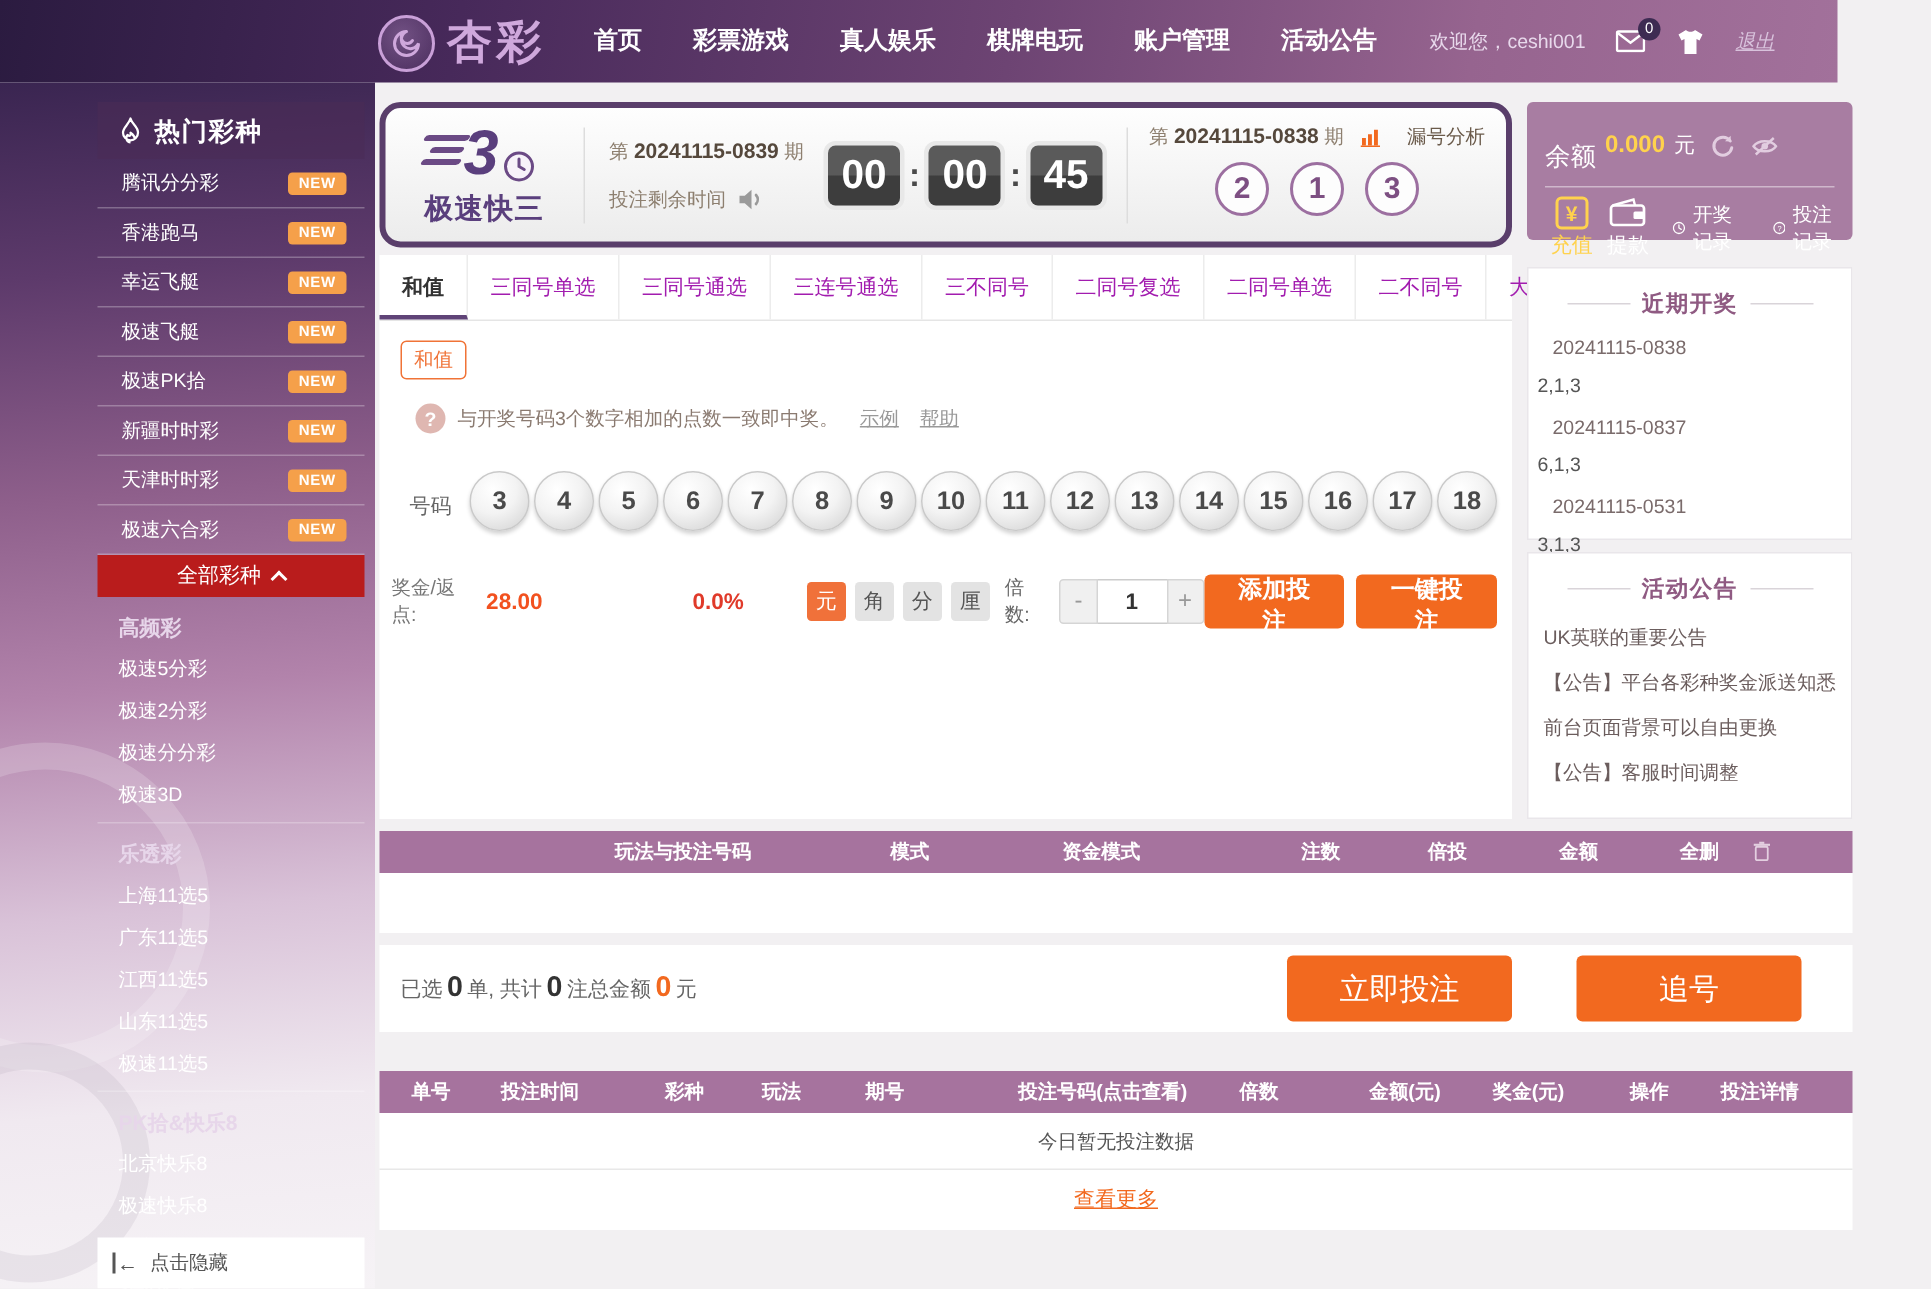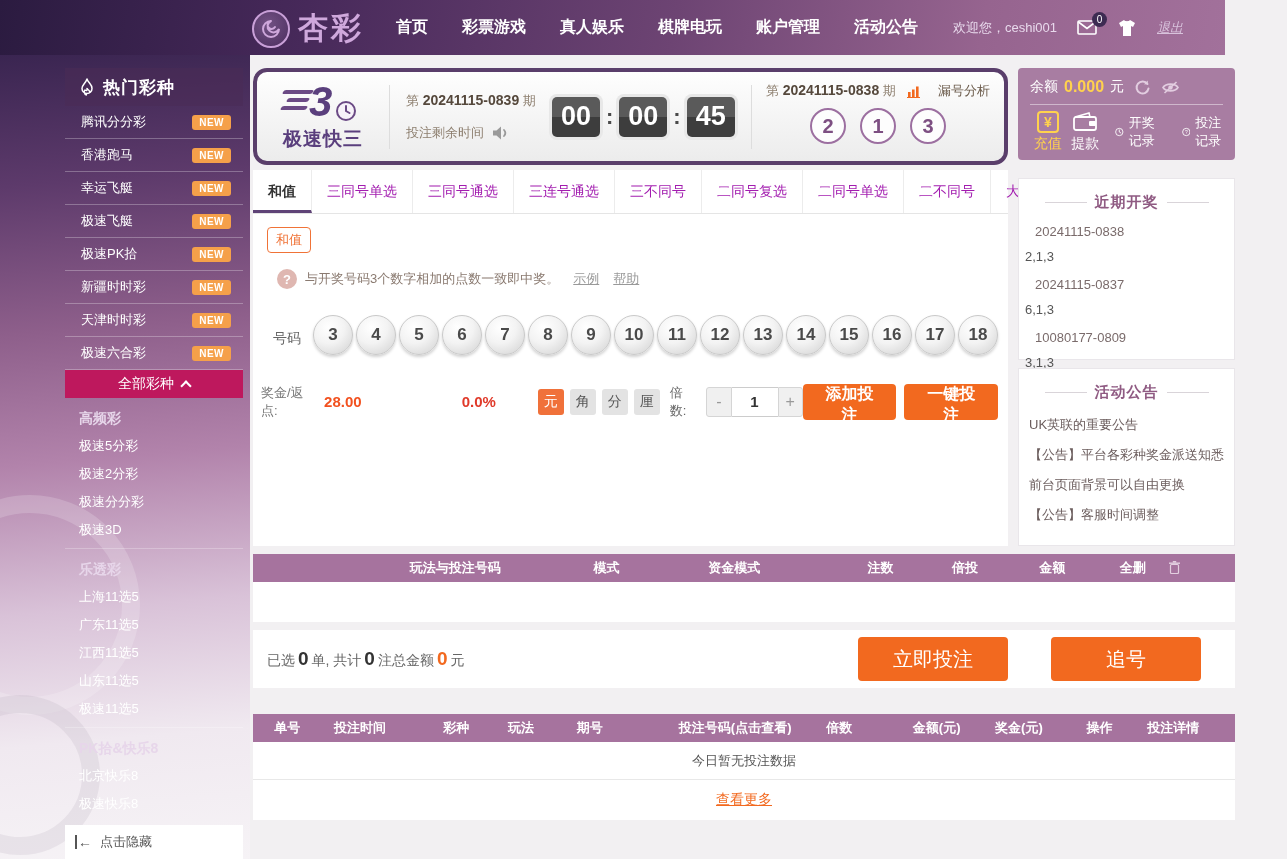--- a/index.html
+++ b/index.html
@@ -33,21 +33,21 @@
   
   #sidebar { position:absolute; left:65px; top:68px; width:178px; color:#fff; }
   #hot-header { height:38px; background:rgba(74,43,86,.55); display:flex; align-items:center; padding-left:14px;
     font-size:17px; font-weight:bold; letter-spacing:1px; }
   #hot-header svg { margin-right:8px; }
   .hot-item { height:33px; display:flex; align-items:center; justify-content:space-between;
     padding:0 12px 0 16px; border-bottom:1px solid rgba(255,255,255,.28); cursor:pointer; }
   .hot-item .lbl { font-size:13px; }
   .badge-new { background:#f5a04a; color:#fff; font-size:10px; font-weight:bold;
     padding:2px 7px; border-radius:3px; letter-spacing:.5px; }
-  #all-band { height:28px; background:#be185d; display:flex; align-items:center; justify-content:center;
+  #all-band { height:28px; background:#b91c1c; display:flex; align-items:center; justify-content:center;
     gap:8px; font-size:14px; cursor:pointer; }
   .chev-up { width:8px; height:8px; border-left:2px solid #fff; border-top:2px solid #fff;
     transform:rotate(45deg); margin-top:4px; }
   .group { padding:8px 0 4px 0; border-bottom:1px solid rgba(255,255,255,.25); }
   .group:last-of-type { border-bottom:none; }
   .group-title { font-size:14px; font-weight:bold; color:#e7d6ea; padding:4px 0 4px 14px; }
   .group-links { display:flex; flex-wrap:wrap;flex-direction:column; }
   .glink { width:50%; font-size:13px; color:#fff; padding:5px 0 5px 14px; cursor:pointer; white-space:nowrap; }
   #hide-bar { position:absolute; left:65px; top:825px; width:178px; height:34px; background:#fff;
     color:#555; font-size:13px; display:flex; align-items:center; padding-left:10px; gap:8px; cursor:pointer; }
@@ -141,21 +141,21 @@
     border-bottom:1px solid #e8e8e8; display:flex; align-items:center; justify-content:center;
     font-size:13px; color:#555; }
   #hist-foot { position:absolute; left:253px; top:780px; width:982px; height:40px; background:#fff;
     display:flex; align-items:center; justify-content:center; }
   #more-link { color:#f2691f; font-size:14px; text-decoration:underline; cursor:pointer; }
 
   
   #wallet { position:absolute; left:1018px; top:68px; width:217px; height:92px; background:#a87da2;
     border-radius:4px; color:#fff; }
   #wallet-top { display:flex; align-items:center; padding:10px 12px 8px 12px; gap:4px; }
-  #balance-lbl { font-size:14px; }
+  #balance-lbl { font-size:17px;margin-top:15px; }
   #balance-val { font-size:16px; font-weight:bold; color:#ffd24d; margin:0 2px; }
   #wallet-top .cur { font-size:14px; margin-right:6px; }
   #wallet hr { border:none; border-top:1px solid rgba(255,255,255,.45); margin:0 12px; }
   #wallet-bottom { display:flex; padding:6px 8px 0 14px; align-items:center; }
   .wcol { display:flex; flex-direction:column; align-items:center; width:46px; cursor:pointer; }
   .wcol .yen-ico { width:22px; height:22px; border:2px solid #ffd24d; border-radius:4px; color:#ffd24d;
     font-size:14px; font-weight:bold; display:flex; align-items:center; justify-content:center; }
   .wcol .wlbl { font-size:14px; margin-top:2px; }
   .wcol.recharge .wlbl { color:#ffd24d; }
   #wlinks { margin-left:14px; display:flex; flex-direction:row; gap:21px;justify-content:center; }
@@ -524,21 +524,21 @@
     <div id="recent-list">
       <div>
         <div class="draw-issue">20241115-0838</div>
         <div class="draw-nums">2,1,3</div>
       </div>
       <div>
         <div class="draw-issue">20241115-0837</div>
         <div class="draw-nums">6,1,3</div>
       </div>
       <div>
-        <div class="draw-issue">10080177-0809</div>
+        <div class="draw-issue">20241115-0531</div>
         <div class="draw-nums">3,1,3</div>
       </div>
     </div>
   </div>
 
   <div class="rcard" id="ann-card">
     <div class="rcard-title">
       <span class="line"></span>
         <span class="ttl">活动公告</span>
         <span class="line"></span>

